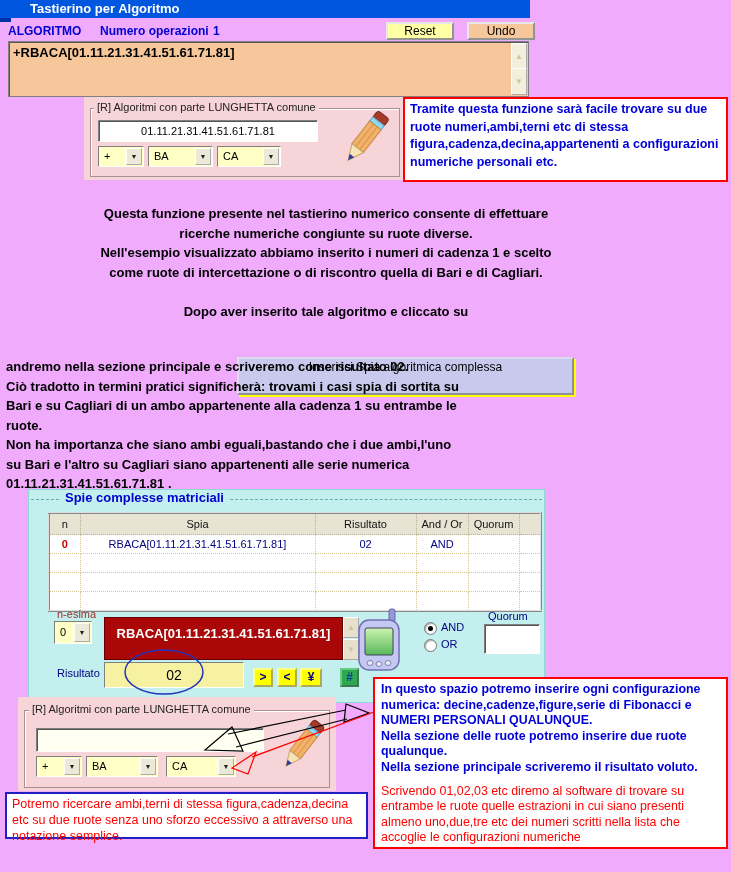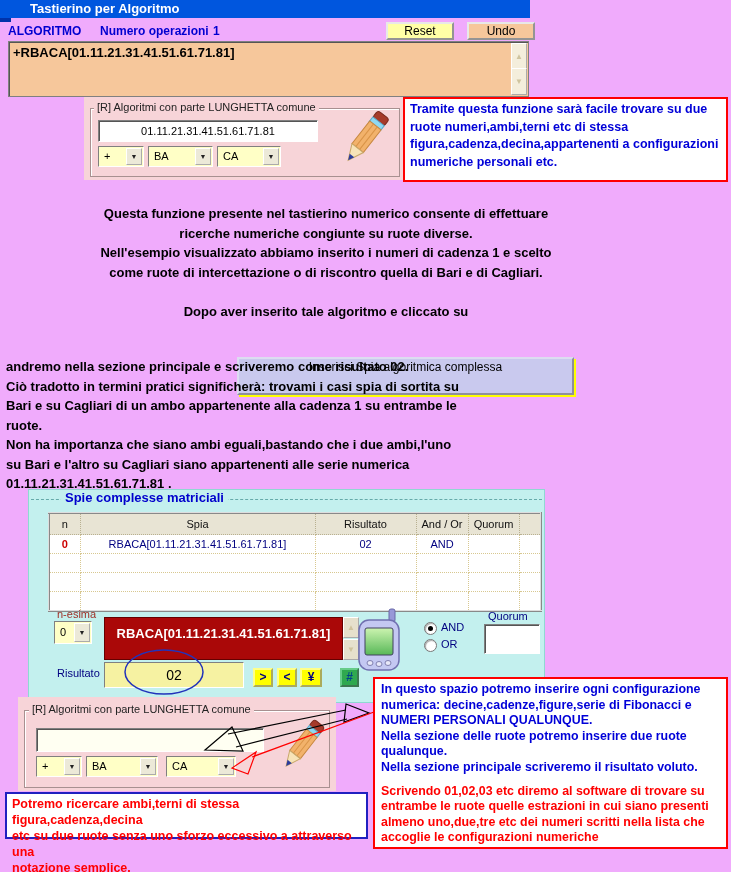--- a/index.html
+++ b/index.html
@@ -69,21 +69,21 @@
         text-align:center;line-height:14px;box-sizing:border-box;cursor:pointer;}
   .resfield{left:104px;top:662px;width:140px;height:26px;background:#F6F2A2;border:1px solid;
             border-color:#808080 #fff #fff #808080;box-sizing:border-box;text-align:center;
             font-size:14px;line-height:24px;color:#000;}
   .radio{position:absolute;width:11px;height:11px;border-radius:50%;background:#fff;
          border:1px solid #777;box-shadow:inset 1px 1px 1px #aaa;cursor:pointer;}
   .radio .dot{position:absolute;left:3px;top:3px;width:5px;height:5px;border-radius:50%;background:#000;}
 
   .bluebox{left:5px;top:792px;width:363px;height:47px;border:2px solid #2020C0;background:#fff;
            box-sizing:border-box;padding:2px 5px;}
-  .redtext{color:#FF0000;font-weight:bold;font-size:12.5px;line-height:16px;}
+  .redtext{color:#FF0000;font-weight:normal;font-size:12.5px;line-height:16px;}
   .rbx2 .bluetext{line-height:15.6px;font-size:12.4px;}
   .rbx2 .redtext{line-height:15.6px;font-size:12.4px;margin-top:8px;}
   svg.overlay{position:absolute;left:0;top:0;pointer-events:none;}
 </style>
 </head>
 <body>
 
 <div id="page">
 
   <div class="abs title-icon"></div>

